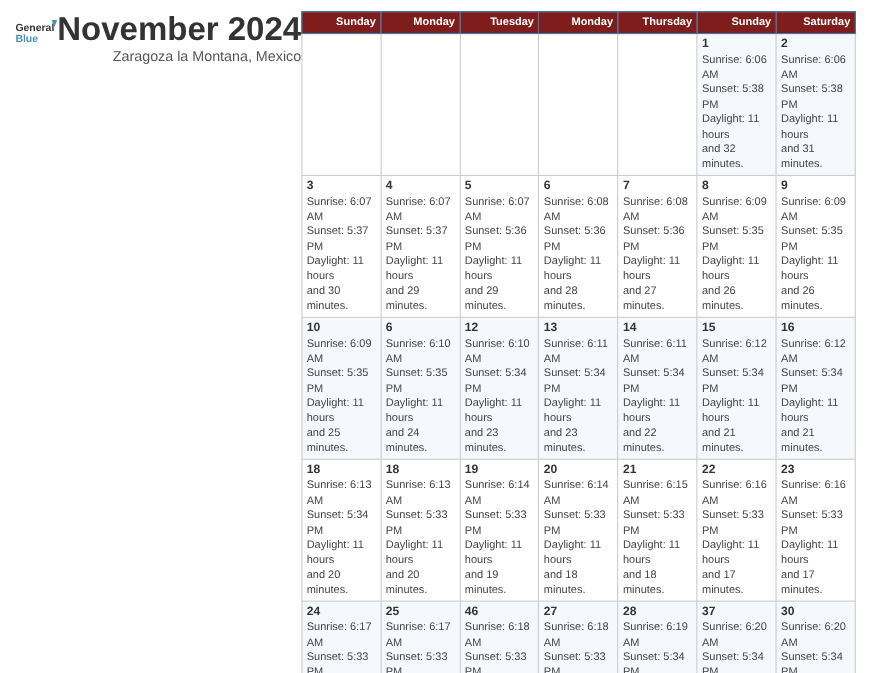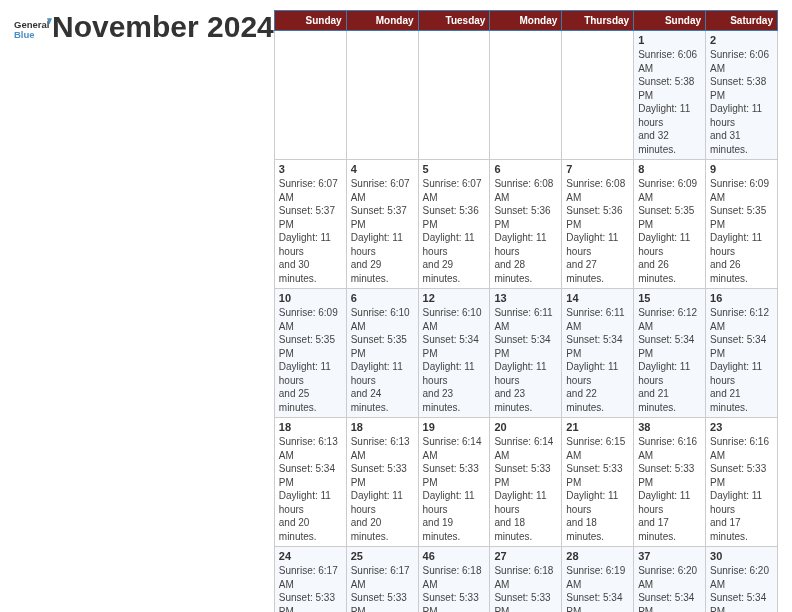--- a/index.html
+++ b/index.html
@@ -94,20 +94,21 @@
   <div class="header">
     <div class="logo">
     <svg width="38" height="38" viewBox="0 0 60 38">
       <text x="0" y="17" font-size="15" font-weight="bold" fill="#333" font-family="Arial">General</text>
       <text x="0" y="34" font-size="15" font-weight="bold" fill="#4a90c4" font-family="Arial">Blue</text>
       <polygon points="52,2 60,2 56,12" fill="#4a90c4"></polygon>
     </svg>
   </div>
     <div class="title-block">
       <div class="month-title">November 2024</div>
+      <div class="subtitle">Zaragoza la Montana, Mexico</div>
     </div>
   </div>
 
   <table class="calendar-table">
     <thead>
       <tr>
       <th>Sunday</th>
           <th>Monday</th>
           <th>Tuesday</th>
           <th>Monday</th>
@@ -207,21 +208,21 @@
           </td>
           <td>
             <span class="day-num">20</span>
             <div class="day-info">Sunrise: 6:14 AM<br>Sunset: 5:33 PM<br>Daylight: 11 hours<br>and 18 minutes.</div>
           </td>
           <td>
             <span class="day-num">21</span>
             <div class="day-info">Sunrise: 6:15 AM<br>Sunset: 5:33 PM<br>Daylight: 11 hours<br>and 18 minutes.</div>
           </td>
           <td>
-            <span class="day-num">38</span>
+            <span class="day-num">22</span>
             <div class="day-info">Sunrise: 6:16 AM<br>Sunset: 5:33 PM<br>Daylight: 11 hours<br>and 17 minutes.</div>
           </td>
           <td>
             <span class="day-num">23</span>
             <div class="day-info">Sunrise: 6:16 AM<br>Sunset: 5:33 PM<br>Daylight: 11 hours<br>and 17 minutes.</div>
           </td>
         </tr>
         <tr>
           <td>
             <span class="day-num">24</span>

